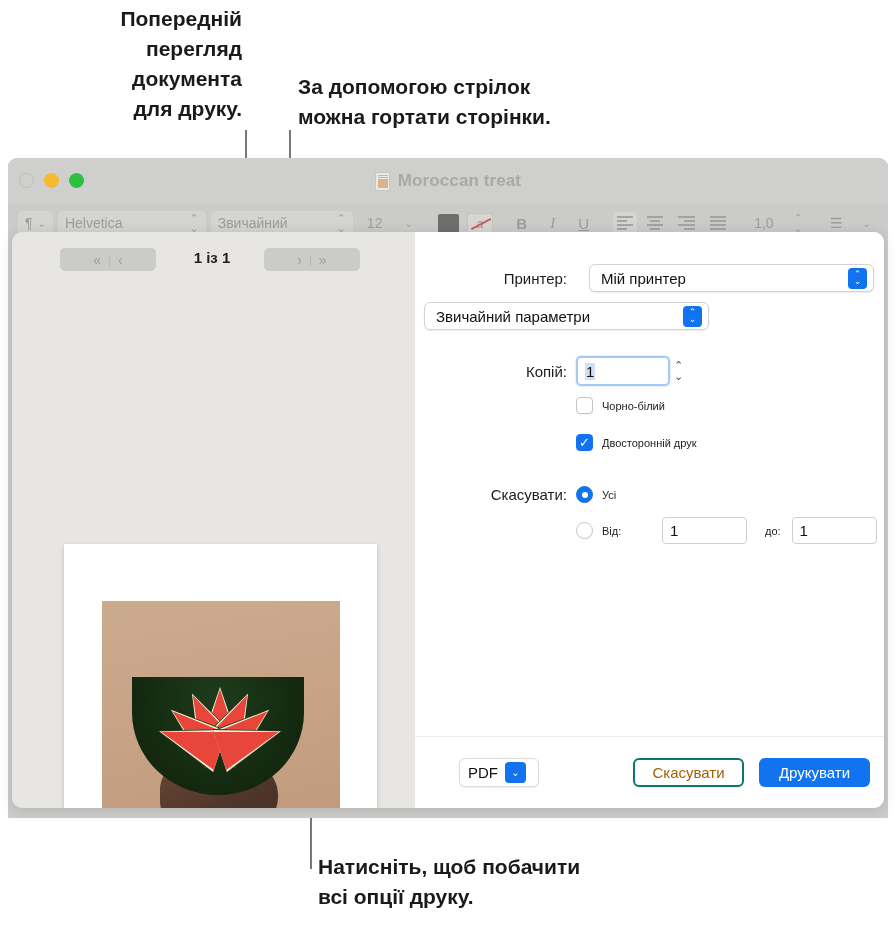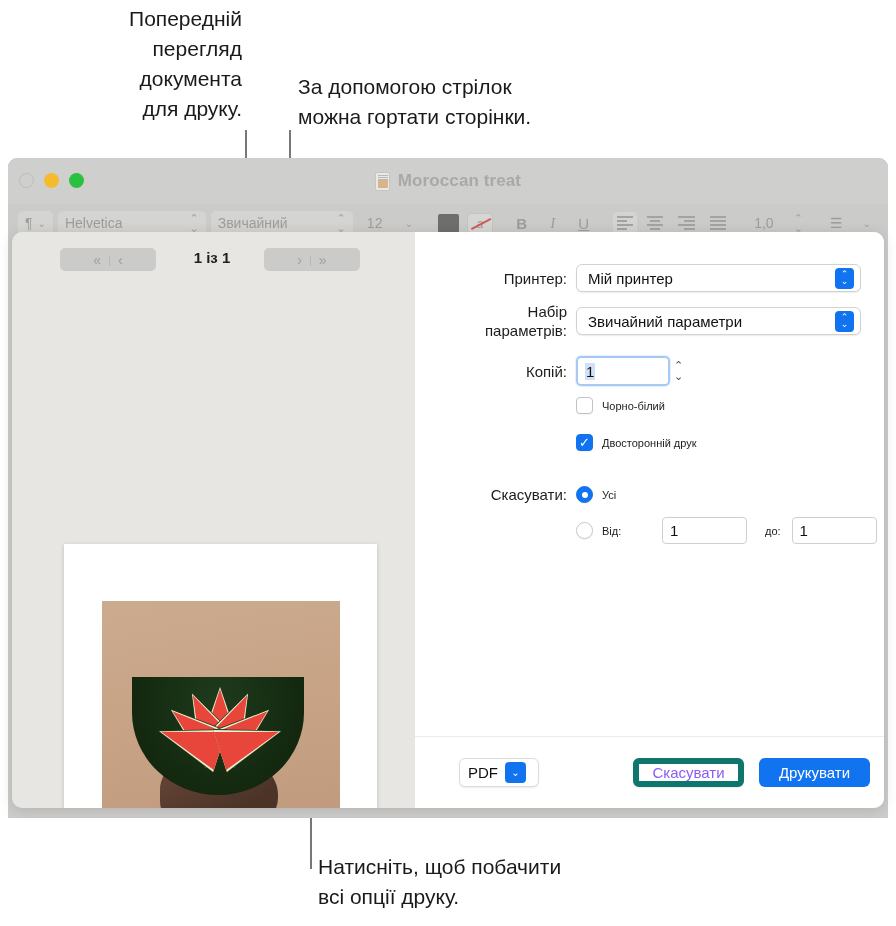--- a/index.html
+++ b/index.html
@@ -11,20 +11,21 @@
   }
   #root { position: relative; width: 896px; height: 926px; }
 
   
   .callout {
     position: absolute;
     color: #1a1a1a;
     font-size: 21px;
     line-height: 30px;
     white-space: pre-line;
+    font-weight: bold;
   }
   #callout-preview { left: 46px; top: 4px; width: 196px; text-align: right; }
   #callout-arrows  { left: 298px; top: 72px; width: 330px; text-align: left; }
   #callout-details { left: 318px; top: 852px; width: 360px; text-align: left; }
 
   .leader {
     position: absolute;
     width: 2px;
     background: #77777a;
   }
@@ -273,22 +274,22 @@
     box-shadow: 0 1px 1.5px rgba(0,0,0,0.08);
     color: #111; gap: 7px; padding-right: 4px;
   }
   #pdf-chevbox {
     width: 21px; height: 21px; border-radius: 4px; background: #1273f0;
     color: #fff; font-size: 10px;
     display: flex; align-items: center; justify-content: center;
   }
   #cancel-btn {
     position: absolute; left: 218px; top: 21px; width: 111px;
-    background: #fff; border: 6px solid #0f766e;
-    box-shadow: 0 1px 1.5px rgba(0,0,0,0.08); color: #8b5cf6;
+    background: #fff; border: 2px solid #0f766e;
+    box-shadow: 0 1px 1.5px rgba(0,0,0,0.08); color: #a16207;
   }
   #print-btn {
     position: absolute; left: 344px; top: 21px; width: 111px;
     background: #1273f0; color: #fff; font-weight: 500;
   }
 </style>
 </head>
 <body>
 
 <div id="root">
@@ -441,29 +442,27 @@
             <i></i>
           </div>
       </div>
     </div>
 
     <div id="settings-pane">
       <div id="settings-body">
 
         <div class="row" style="left:0;top:32px;width:469px">
           <div class="lbl" style="width:152px">Принтер:</div>
-          <div class="popup" style="width:285px;margin-left:9px">
+          <div class="popup" style="width:285px;margin-left:22px">
             <span class="pv">Мій принтер</span>
             <span class="pop-arrows">⌃<br>⌄</span>
           </div>
         </div>
 
         <div class="row" style="left:0;top:70px;width:469px;align-items:center">
-          <div class="lbl" style="width:152px;white-space:pre-line;line-height:19px">Набір
-параметрів:</div>
           <div class="popup" style="width:285px;margin-left:9px">
             <span class="pv">Звичайний параметри</span>
             <span class="pop-arrows">⌃<br>⌄</span>
           </div>
         </div>
 
         <div class="row" style="left:0;top:124px;width:469px">
           <div class="lbl" style="width:152px">Копій:</div>
           <div class="txtfield" id="copies-field" style="width:94px;margin-left:9px">
             <span id="copies-value">1</span>

